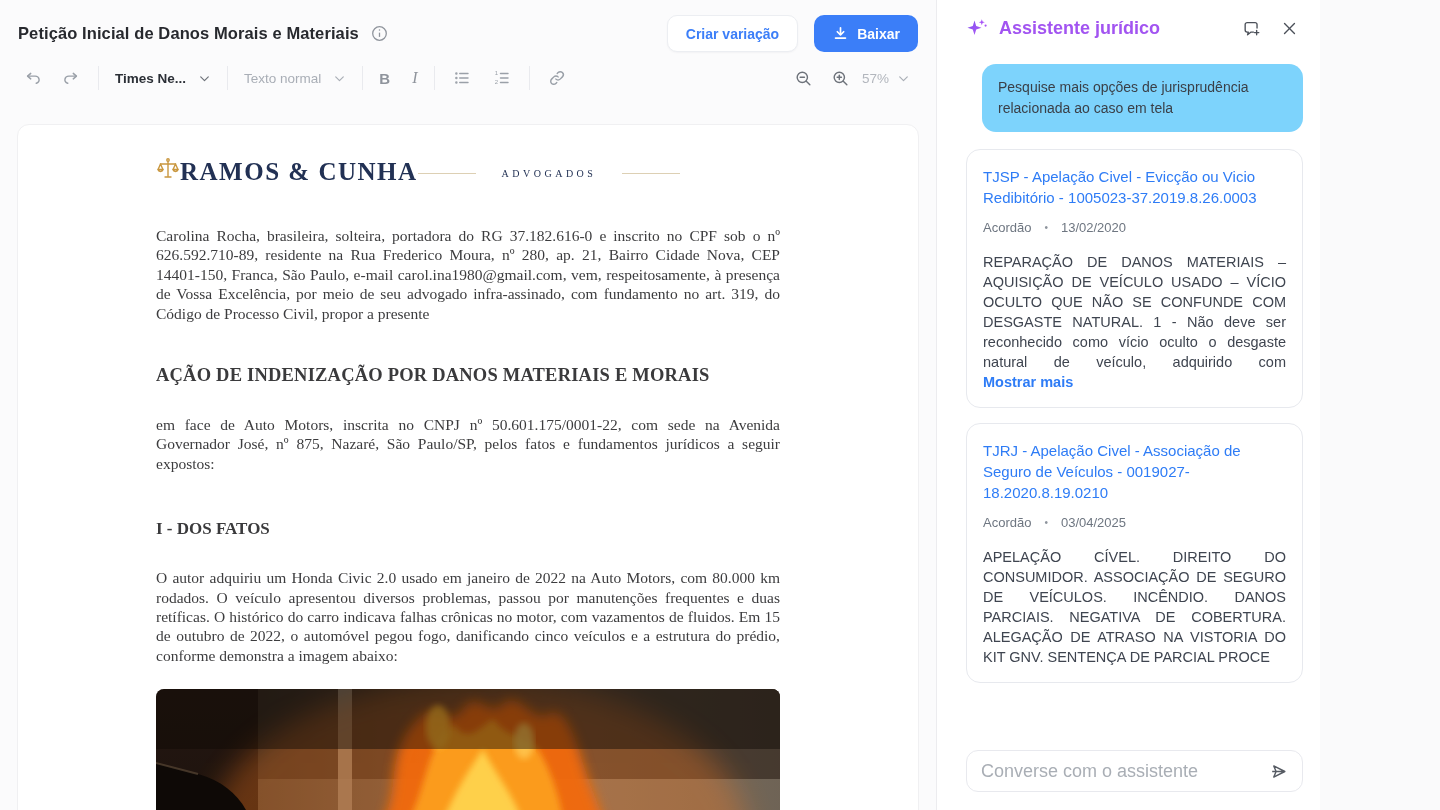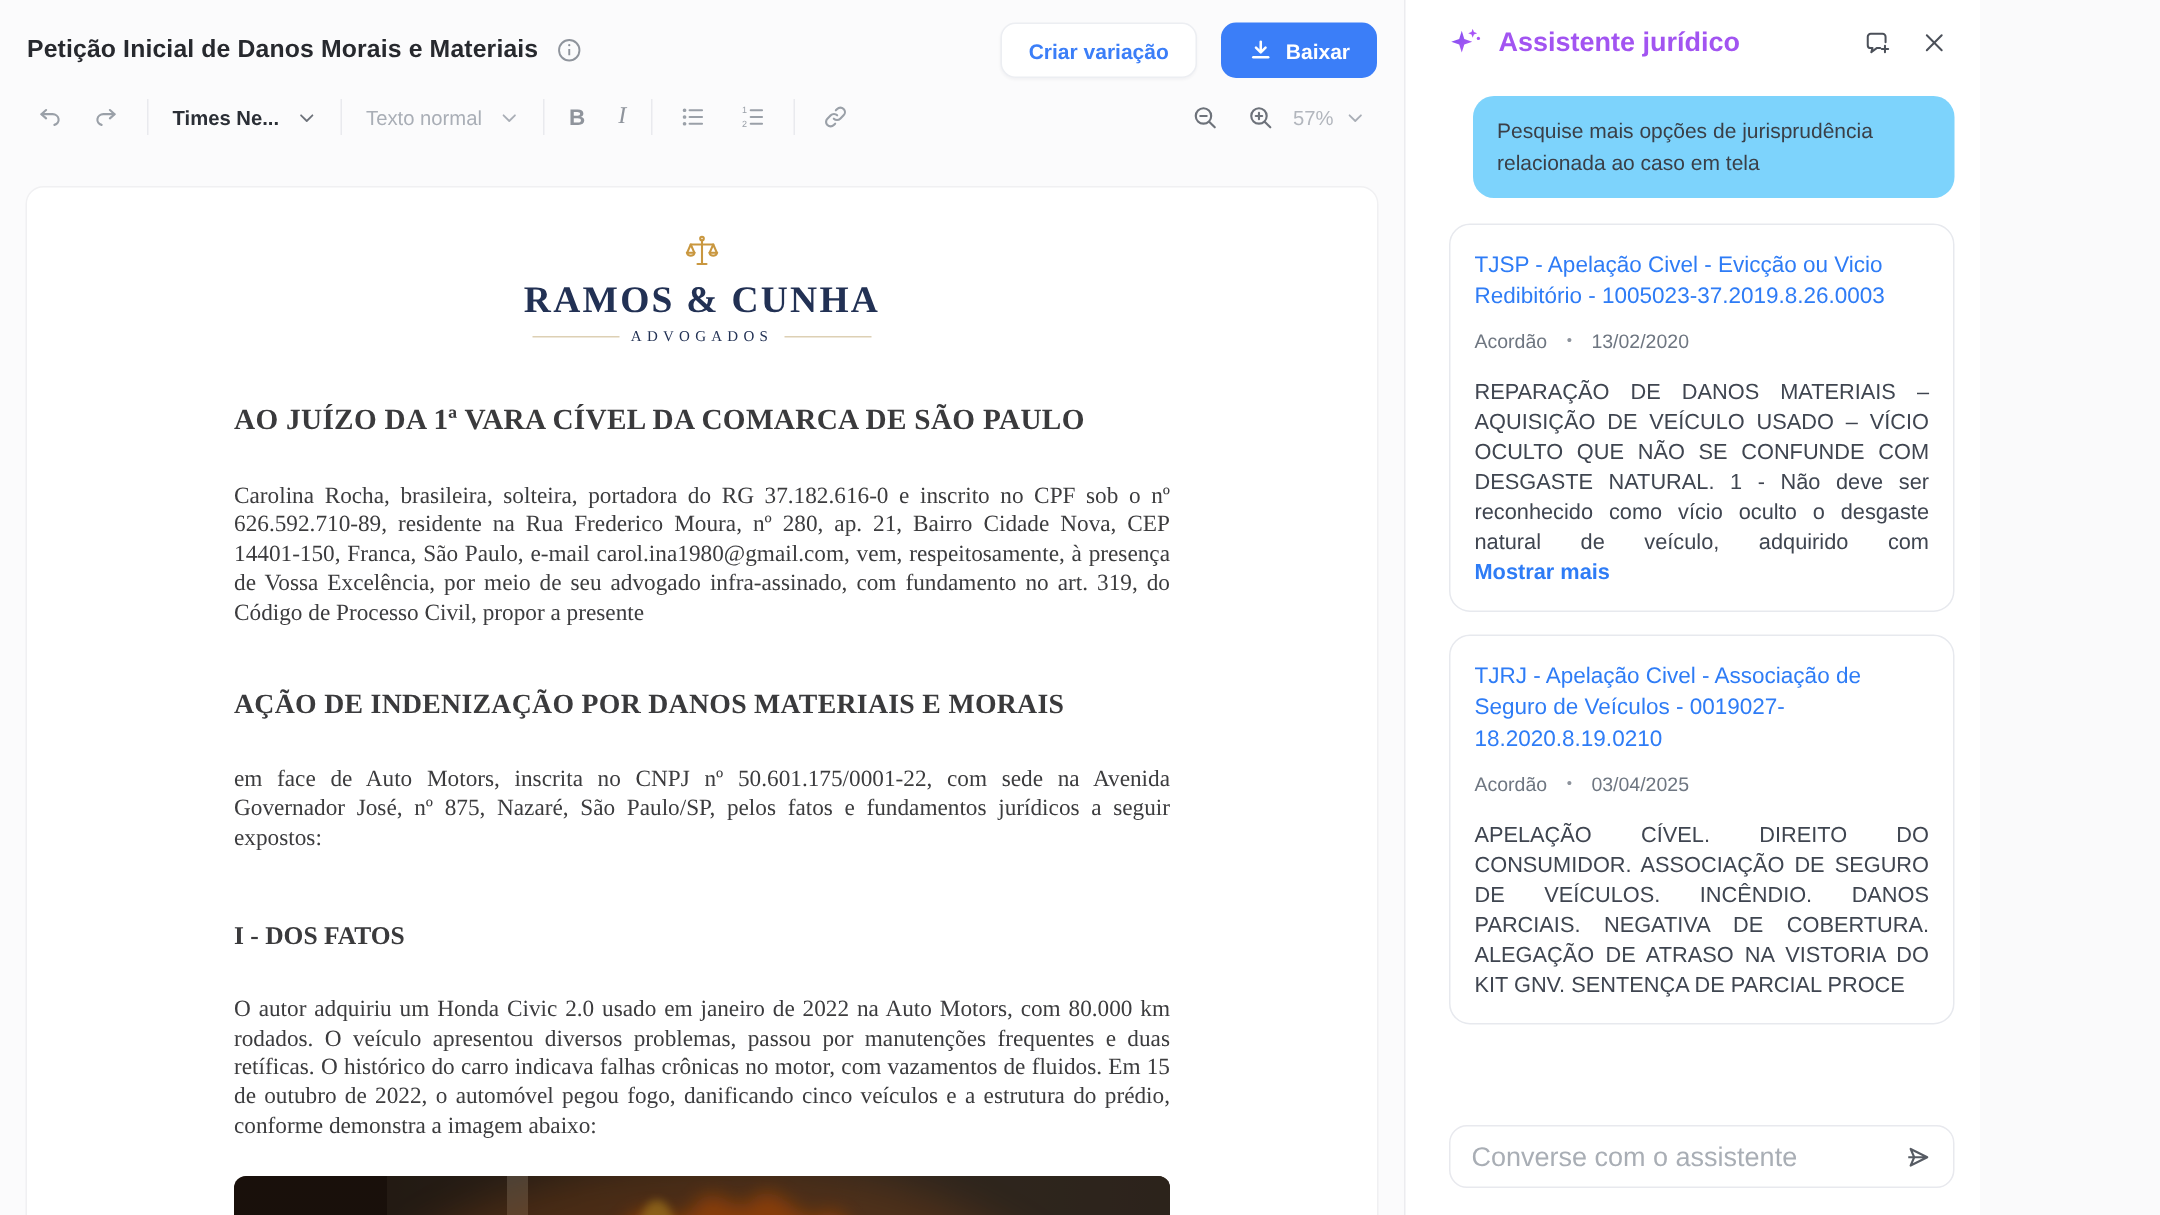--- a/index.html
+++ b/index.html
@@ -37,24 +37,24 @@
   .tb-i { font-size:16px; font-style:italic; color:#8f949c;
     font-family:"Liberation Serif", serif; cursor:pointer; }
   .zoom-pct { font-size:13.5px; color:#b2b6bd; margin:0 6px 0 10px; }
 
   .canvas { flex:1; overflow:hidden; padding:24px 17px 0 17px; }
   .page { background:#fff; border:1px solid #f0f0f2; border-radius:12px;
     min-height:1100px; padding:31px 138px 40px 138px; }
 
   
   .doc { font-family:"Liberation Serif", serif; color:#3c3c3e; }
-  .logo { display:flex; flex-direction:column; align-items:center; margin-bottom:40px; }
+  .logo { display:flex; flex-direction:row; align-items:center; margin-bottom:40px; }
   .logo-name { font-family:"Liberation Serif", serif; font-size:25px; font-weight:700;
     color:#223154; letter-spacing:1.5px; margin-top:2px; }
-  .logo-sub { display:flex; align-items:center; gap:8px; margin-top:4px; }
+  .logo-sub { display:flex; align-items:center; gap:26px; margin-top:4px; }
   .logo-sub .rule { width:58px; height:1px; background:#ddd0b4; }
   .logo-sub .sub-text { font-size:10px; letter-spacing:3.5px; color:#223154;
     font-family:"Liberation Serif", serif; }
   .doc h1 { font-size:19.5px; font-weight:700; color:#3a3a3c; margin:38px 0 0 0; letter-spacing:.2px; }
   .doc h2 { font-size:18.5px; font-weight:700; color:#3a3a3c; margin:42px 0 0 0; letter-spacing:.2px; }
   .doc h3 { font-size:17px;  font-weight:700; color:#3a3a3c; margin:46px 0 0 0; }
   .doc p  { font-size:15.5px; line-height:19.4px; text-align:justify; margin:29px 0 0 0; }
   .doc figure { margin:24px 0 0 0; border-radius:8px; overflow:hidden; height:320px; }
   .doc figure svg { display:block; width:100%; height:100%; }
 
@@ -231,21 +231,20 @@
             </svg>
           </span>
           <div class="logo-name">RAMOS &amp; CUNHA</div>
           <div class="logo-sub">
             <span class="rule"></span>
             <span class="sub-text">ADVOGADOS</span>
             <span class="rule"></span>
           </div>
         </div>
 
-        <h1>AO JUÍZO DA 1ª VARA CÍVEL DA COMARCA DE SÃO PAULO</h1>
         <p>Carolina Rocha, brasileira, solteira, portadora do RG 37.182.616-0 e inscrito no CPF sob o nº 626.592.710-89, residente na Rua Frederico Moura, nº 280, ap. 21, Bairro Cidade Nova, CEP 14401-150, Franca, São Paulo, e-mail carol.ina1980@gmail.com, vem, respeitosamente, à presença de Vossa Excelência, por meio de seu advogado infra-assinado, com fundamento no art. 319, do Código de Processo Civil, propor a presente</p>
         <h2>AÇÃO DE INDENIZAÇÃO POR DANOS MATERIAIS E MORAIS</h2>
         <p>em face de Auto Motors, inscrita no CNPJ nº 50.601.175/0001-22, com sede na Avenida Governador José, nº 875, Nazaré, São Paulo/SP, pelos fatos e fundamentos jurídicos a seguir expostos:</p>
         <h3>I - DOS FATOS</h3>
         <p>O autor adquiriu um Honda Civic 2.0 usado em janeiro de 2022 na Auto Motors, com 80.000 km rodados. O veículo apresentou diversos problemas, passou por manutenções frequentes e duas retíficas. O histórico do carro indicava falhas crônicas no motor, com vazamentos de fluidos. Em 15 de outubro de 2022, o automóvel pegou fogo, danificando cinco veículos e a estrutura do prédio, conforme demonstra a imagem abaixo:</p>
 
         <figure>
           <svg viewBox="0 0 760 320" preserveAspectRatio="xMidYMid slice">
             <defs>
               <linearGradient id="bgG" x1="0" y1="0" x2="0" y2="1">

